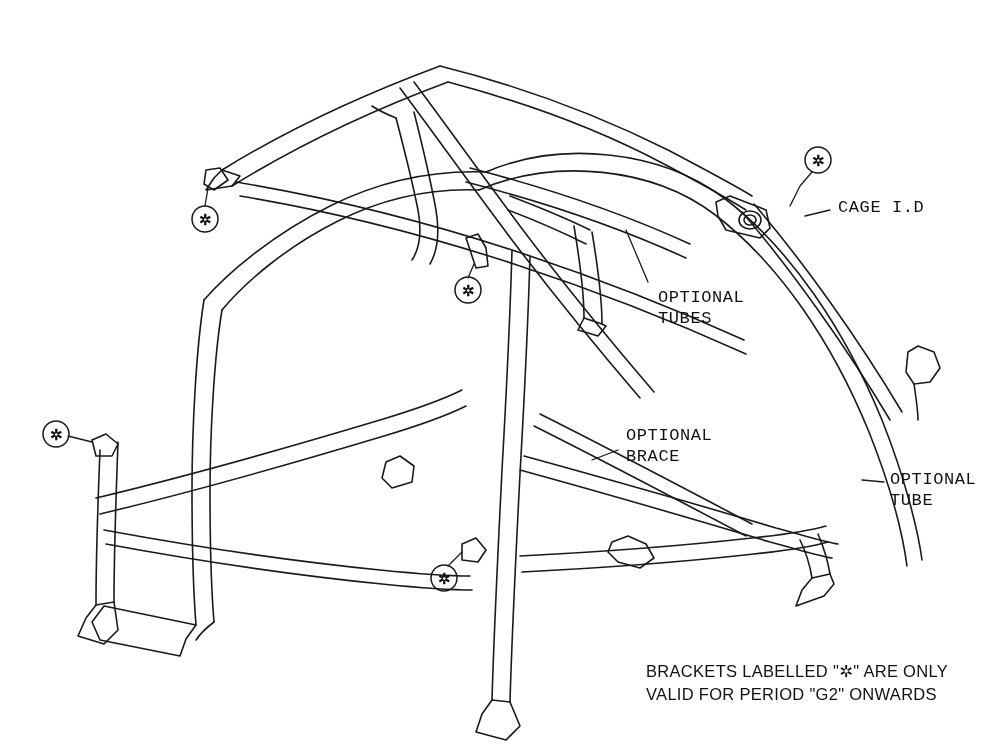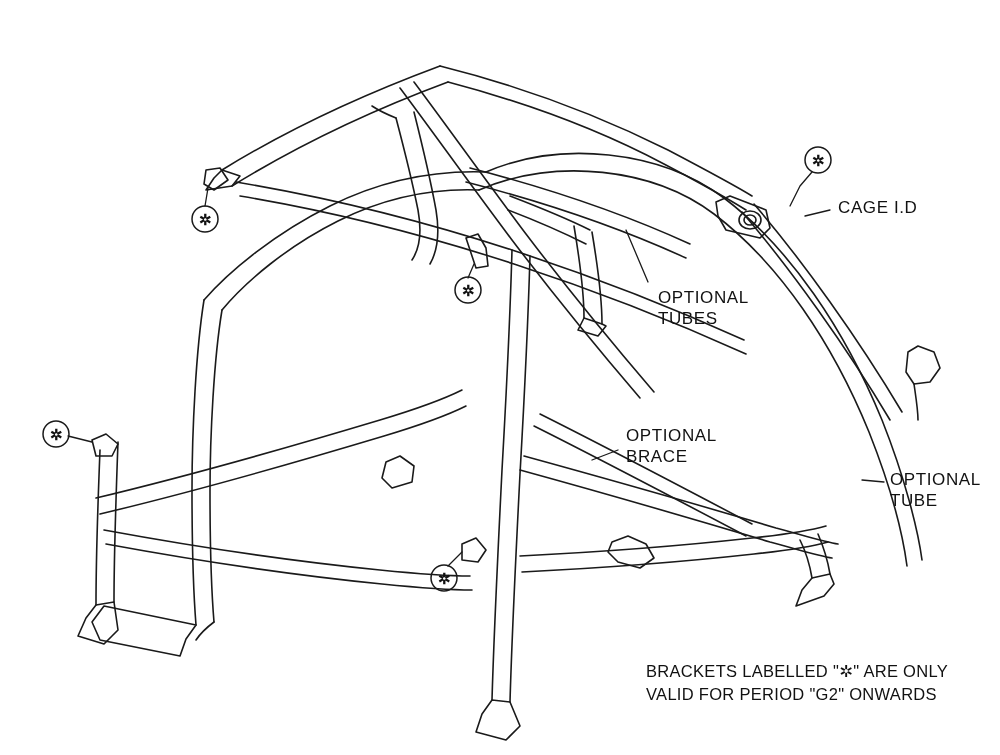--- a/index.html
+++ b/index.html
@@ -17,21 +17,21 @@
   }
   #drawing {
     position: absolute;
     left: 0;
     top: 0;
     width: 1000px;
     height: 755px;
   }
   .label {
     position: absolute;
-    font-family: Liberation Sans, sans-serif;
+    font-family: Liberation Mono, monospace;
     font-size: 17px;
     letter-spacing: 0.6px;
     color: #111111;
     white-space: pre;
     line-height: 1.22;
   }
   .note {
     position: absolute;
     font-family: "Liberation Sans", sans-serif;
     font-size: 16.5px;

